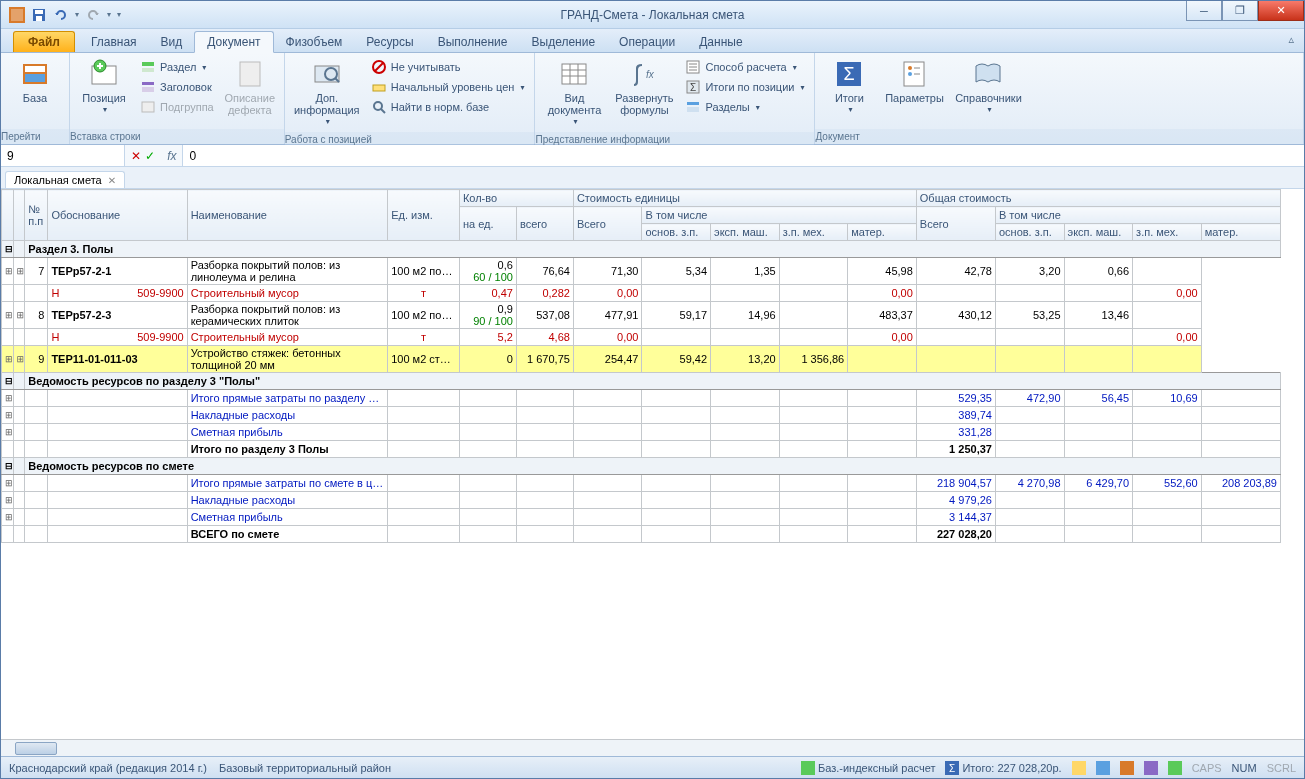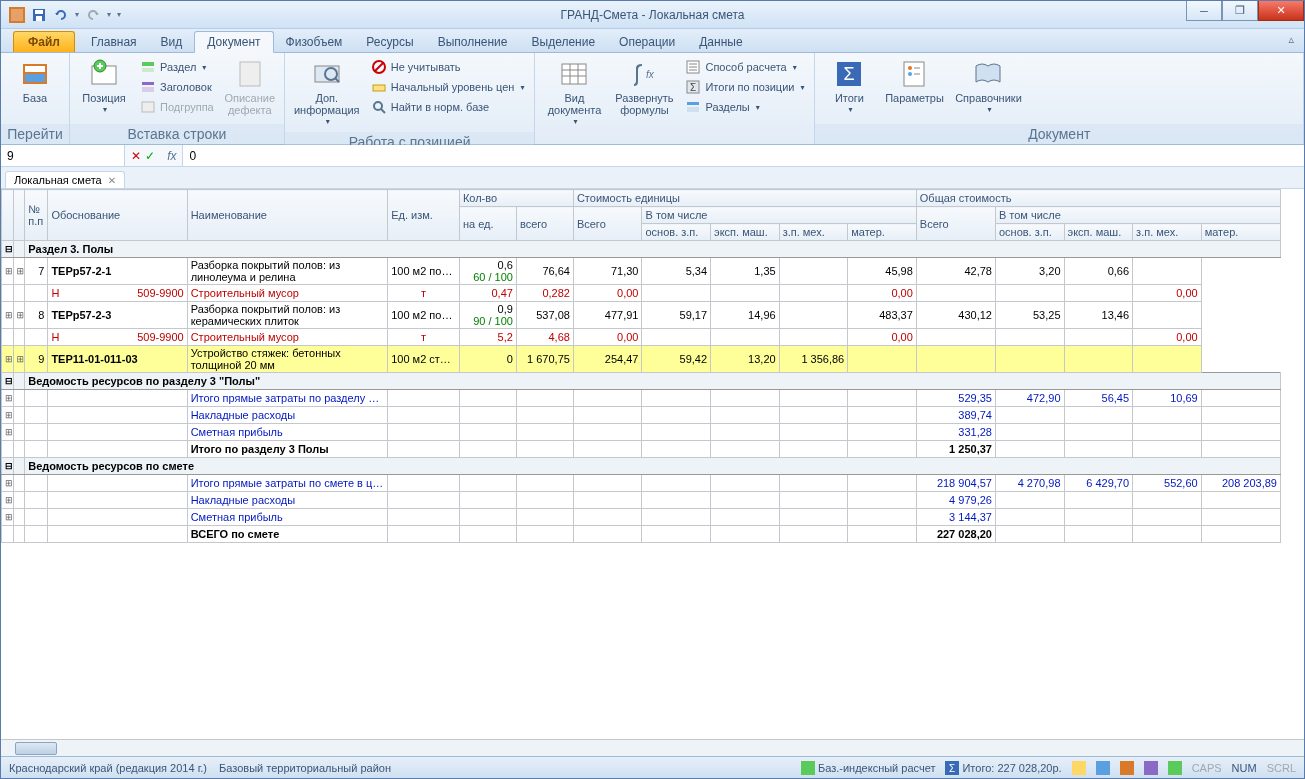--- a/index.html
+++ b/index.html
@@ -12,21 +12,21 @@
 .win-controls { position: absolute; right: 0; top: 0; display: flex; }
 .win-btn { width: 36px; height: 20px; border: 1px solid #7a94b5; border-top: none; background: linear-gradient(#f2f7fc,#d7e7f7); display: flex; align-items: center; justify-content: center; font-size: 11px; color: #3a5577; }
 .win-btn.close { background: linear-gradient(#f87a6a,#c8321a); color: #fff; width: 46px; border-color: #9c2d18; }
 .tabstrip { height: 24px; background: linear-gradient(#e4eefa,#cde0f3); display: flex; align-items: flex-end; padding-left: 12px; font-size: 12px; border-bottom: 1px solid #9fb9d8; position: relative; }
 .file-tab { background: linear-gradient(#ffd767,#ffb11a); color: #7a4a00; border: 1px solid #d38f00; border-bottom: none; border-radius: 3px 3px 0 0; padding: 3px 14px; font-weight: bold; margin-right: 4px; font-size: 12px; }
 .tab { padding: 3px 12px; color: #3a5577; cursor: pointer; }
 .tab.active { background: #f4f8fc; border: 1px solid #9fb9d8; border-bottom: 1px solid #f4f8fc; border-radius: 3px 3px 0 0; margin-bottom: -1px; }
 .ribbon { height: 92px; background: linear-gradient(#f4f8fc,#e2ecf7); display: flex; border-bottom: 1px solid #9fb9d8; font-size: 11px; }
 .ribbon-group { border-right: 1px solid #c4d6ea; display: flex; flex-direction: column; }
 .ribbon-body { flex: 1; display: flex; align-items: flex-start; padding: 3px 6px; gap: 4px; }
-.ribbon-label { text-align: center; color: #5a7590; font-size: 14px; padding: 2px 0; background: rgba(200,220,240,0.3); }
+.ribbon-label { color: #5a7590; font-size: 10px; padding: 2px 0; background: rgba(200,220,240,0.3); }
 .big-btn { display: flex; flex-direction: column; align-items: center; justify-content: center; width: 56px; padding: 2px; gap: 2px; color: #3a5577; text-align: center; line-height: 1.1; }
 .big-btn .bicon { width: 32px; height: 32px; }
 .small-col { display: flex; flex-direction: column; gap: 2px; padding-top: 2px; }
 .small-btn { display: flex; align-items: center; gap: 4px; padding: 1px 4px; color: #3a5577; white-space: nowrap; }
 .small-btn.disabled { color: #a0a8b0; }
 .sicon { width: 16px; height: 16px; flex-shrink: 0; }
 .dd { font-size: 8px; color: #3a5577; margin-left: 2px; }
 .formula-bar { height: 22px; background: #f4f8fc; border-bottom: 1px solid #c4d6ea; display: flex; align-items: center; font-size: 12px; }
 .fb-cell { width: 124px; padding: 0 6px; border-right: 1px solid #c4d6ea; height: 100%; display: flex; align-items: center; background: #fff; }
 .fb-btns { display: flex; gap: 4px; padding: 0 6px; align-items: center; }
@@ -254,20 +254,21 @@
           <div class="small-btn">
               <svg class="sicon" viewBox="0 0 16 16">
                 <rect x="2" y="3" width="12" height="3" fill="#5aa0e0"></rect>
                 <rect x="2" y="8" width="12" height="5" fill="#cfe0f0"></rect>
               </svg>
               <span>Разделы</span>
               <span class="dd">▾</span>
             </div>
         </div>
       </div>
+      <div class="ribbon-label">Представление информации</div>
     </div>
 
     <div class="ribbon-group" style="flex:1">
       <div class="ribbon-body">
         <div class="big-btn">
           <svg class="bicon" viewBox="0 0 32 32">
               <rect x="4" y="4" width="24" height="24" fill="#3a6ab5"></rect>
               <text x="16" y="22" font-size="18" text-anchor="middle" fill="#fff">Σ</text>
             </svg>
           <span>Итоги</span>

